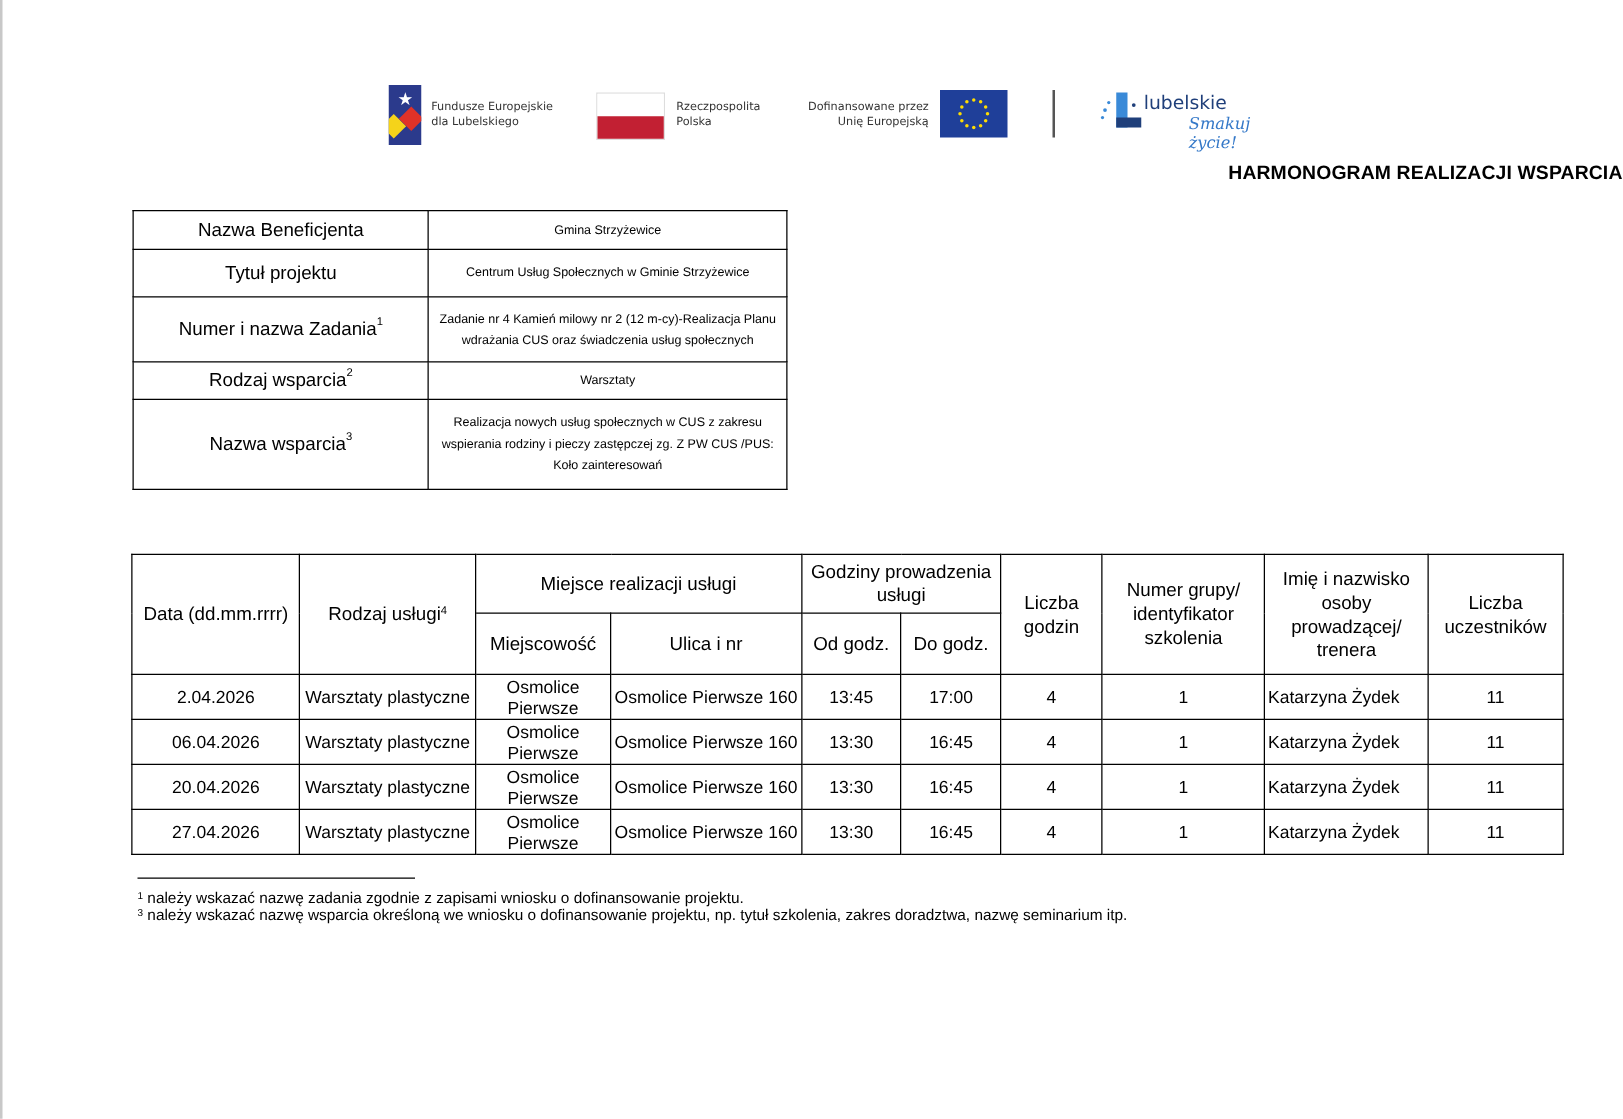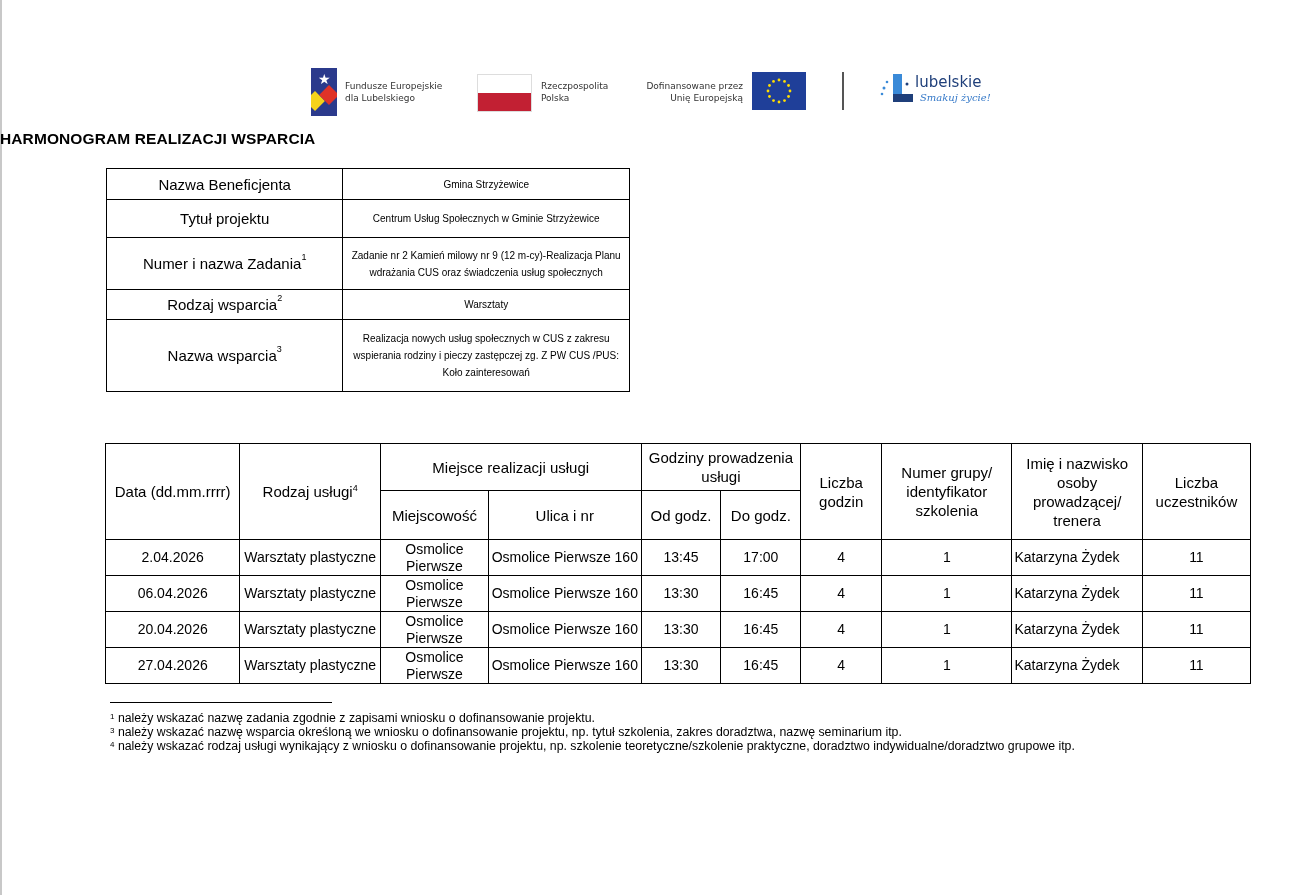--- a/index.html
+++ b/index.html
@@ -18,23 +18,23 @@
   .pl-flag { left: 172px; top: 10px; width: 55px; height: 38px; border: 1px solid #ddd; box-sizing: border-box; }
   .pl-flag .w { height: 50%; background: #fff; }
   .pl-flag .rd { height: 50%; background: #c22033; }
   .pl-text { left: 236px; top: 16px; font-family: "DejaVu Sans", sans-serif; font-size: 9px; line-height: 12px; color: #333; }
   .eu-text { left: 330px; top: 16px; font-family: "DejaVu Sans", sans-serif; font-size: 9px; line-height: 12px; color: #333; text-align: right; width: 108px; }
   .eu-flag { left: 447px; top: 8px; width: 54px; height: 38px; background: #1f3f99; }
   .eu-flag svg { position: absolute; left: 0; top: 0; }
   .divider-v { left: 537px; top: 8px; width: 2px; height: 38px; background: #555; }
   .lub-mark { left: 574px; top: 8px; width: 36px; height: 36px; }
   .lub-text { left: 610px; top: 10px; font-family: "DejaVu Sans", sans-serif; font-size: 15px; line-height: 16px; color: #1f3f7a; }
-  .lub-sub { left: 615px; top: 28px; font-family: "DejaVu Serif", serif; font-style: italic; font-size: 10px; color: #3478c8; }
-
-  .doc-title { position: absolute; left: 0; width: 1298px; top: 130px; text-align: left;
+  .lub-sub { left: 646px; top: 28px; font-family: "DejaVu Serif", serif; font-style: italic; font-size: 13px; color: #3478c8; }
+
+  .doc-title { position: absolute; left: 0; width: 1298px; top: 130px; text-align: right;
                font-weight: bold; font-size: 15.5px; letter-spacing: 0.1px; }
 
   
   table { border-collapse: collapse; }
   .info { position: absolute; left: 106px; top: 168px; width: 524px; font-size: 14.5px; }
   .info td { border: 1px solid #000; text-align: center; vertical-align: middle; padding: 0 4px; }
   .info td.k { width: 226px; font-size: 15px; }
   .info td.v { width: 276px; font-size: 10px; line-height: 17px; }
   sup { font-size: 9px; vertical-align: top; position: relative; top: -3px; }
 
@@ -118,21 +118,21 @@
       <tr style="height: 31px;">
         <td class="k"><span>Nazwa Beneficjenta</span></td>
         <td class="v">Gmina Strzyżewice</td>
       </tr>
       <tr style="height: 38px;">
         <td class="k"><span>Tytuł projektu</span></td>
         <td class="v">Centrum Usług Społecznych w Gminie Strzyżewice</td>
       </tr>
       <tr style="height: 52px;">
         <td class="k"><span>Numer i nazwa Zadania</span><sup>1</sup></td>
-        <td class="v">Zadanie nr 2 Kamień milowy nr 9 (12 m-cy)-Realizacja Planu wdrażania CUS oraz świadczenia usług społecznych</td>
+        <td class="v">Zadanie nr 4 Kamień milowy nr 2 (12 m-cy)-Realizacja Planu wdrażania CUS oraz świadczenia usług społecznych</td>
       </tr>
       <tr style="height: 30px;">
         <td class="k"><span>Rodzaj wsparcia</span><sup>2</sup></td>
         <td class="v">Warsztaty</td>
       </tr>
       <tr style="height: 72px;">
         <td class="k"><span>Nazwa wsparcia</span><sup>3</sup></td>
         <td class="v">Realizacja nowych usług społecznych w CUS z zakresu wspierania rodziny i pieczy zastępczej  zg. Z PW CUS /PUS: Koło zainteresowań</td>
       </tr>
     </tbody>
@@ -206,14 +206,13 @@
         <td style="text-align: left;">Katarzyna Żydek</td>
         <td>11</td>
       </tr>
     </tbody>
 </table>
 
 <div class="fn-rule"></div>
 <div class="footnotes" id="fn-box">
     <p><sup>1</sup> <span>należy wskazać nazwę zadania zgodnie z zapisami wniosku o dofinansowanie projektu.</span></p>
     <p><sup>3</sup> <span>należy wskazać nazwę wsparcia określoną we wniosku o dofinansowanie projektu, np. tytuł szkolenia, zakres doradztwa, nazwę seminarium itp.</span></p>
-    <p><sup>4</sup> <span>należy wskazać rodzaj usługi wynikający z wniosku o dofinansowanie projektu, np. szkolenie teoretyczne/szkolenie praktyczne, doradztwo indywidualne/doradztwo grupowe itp.</span></p>
   </div>
 
 </body></html>

